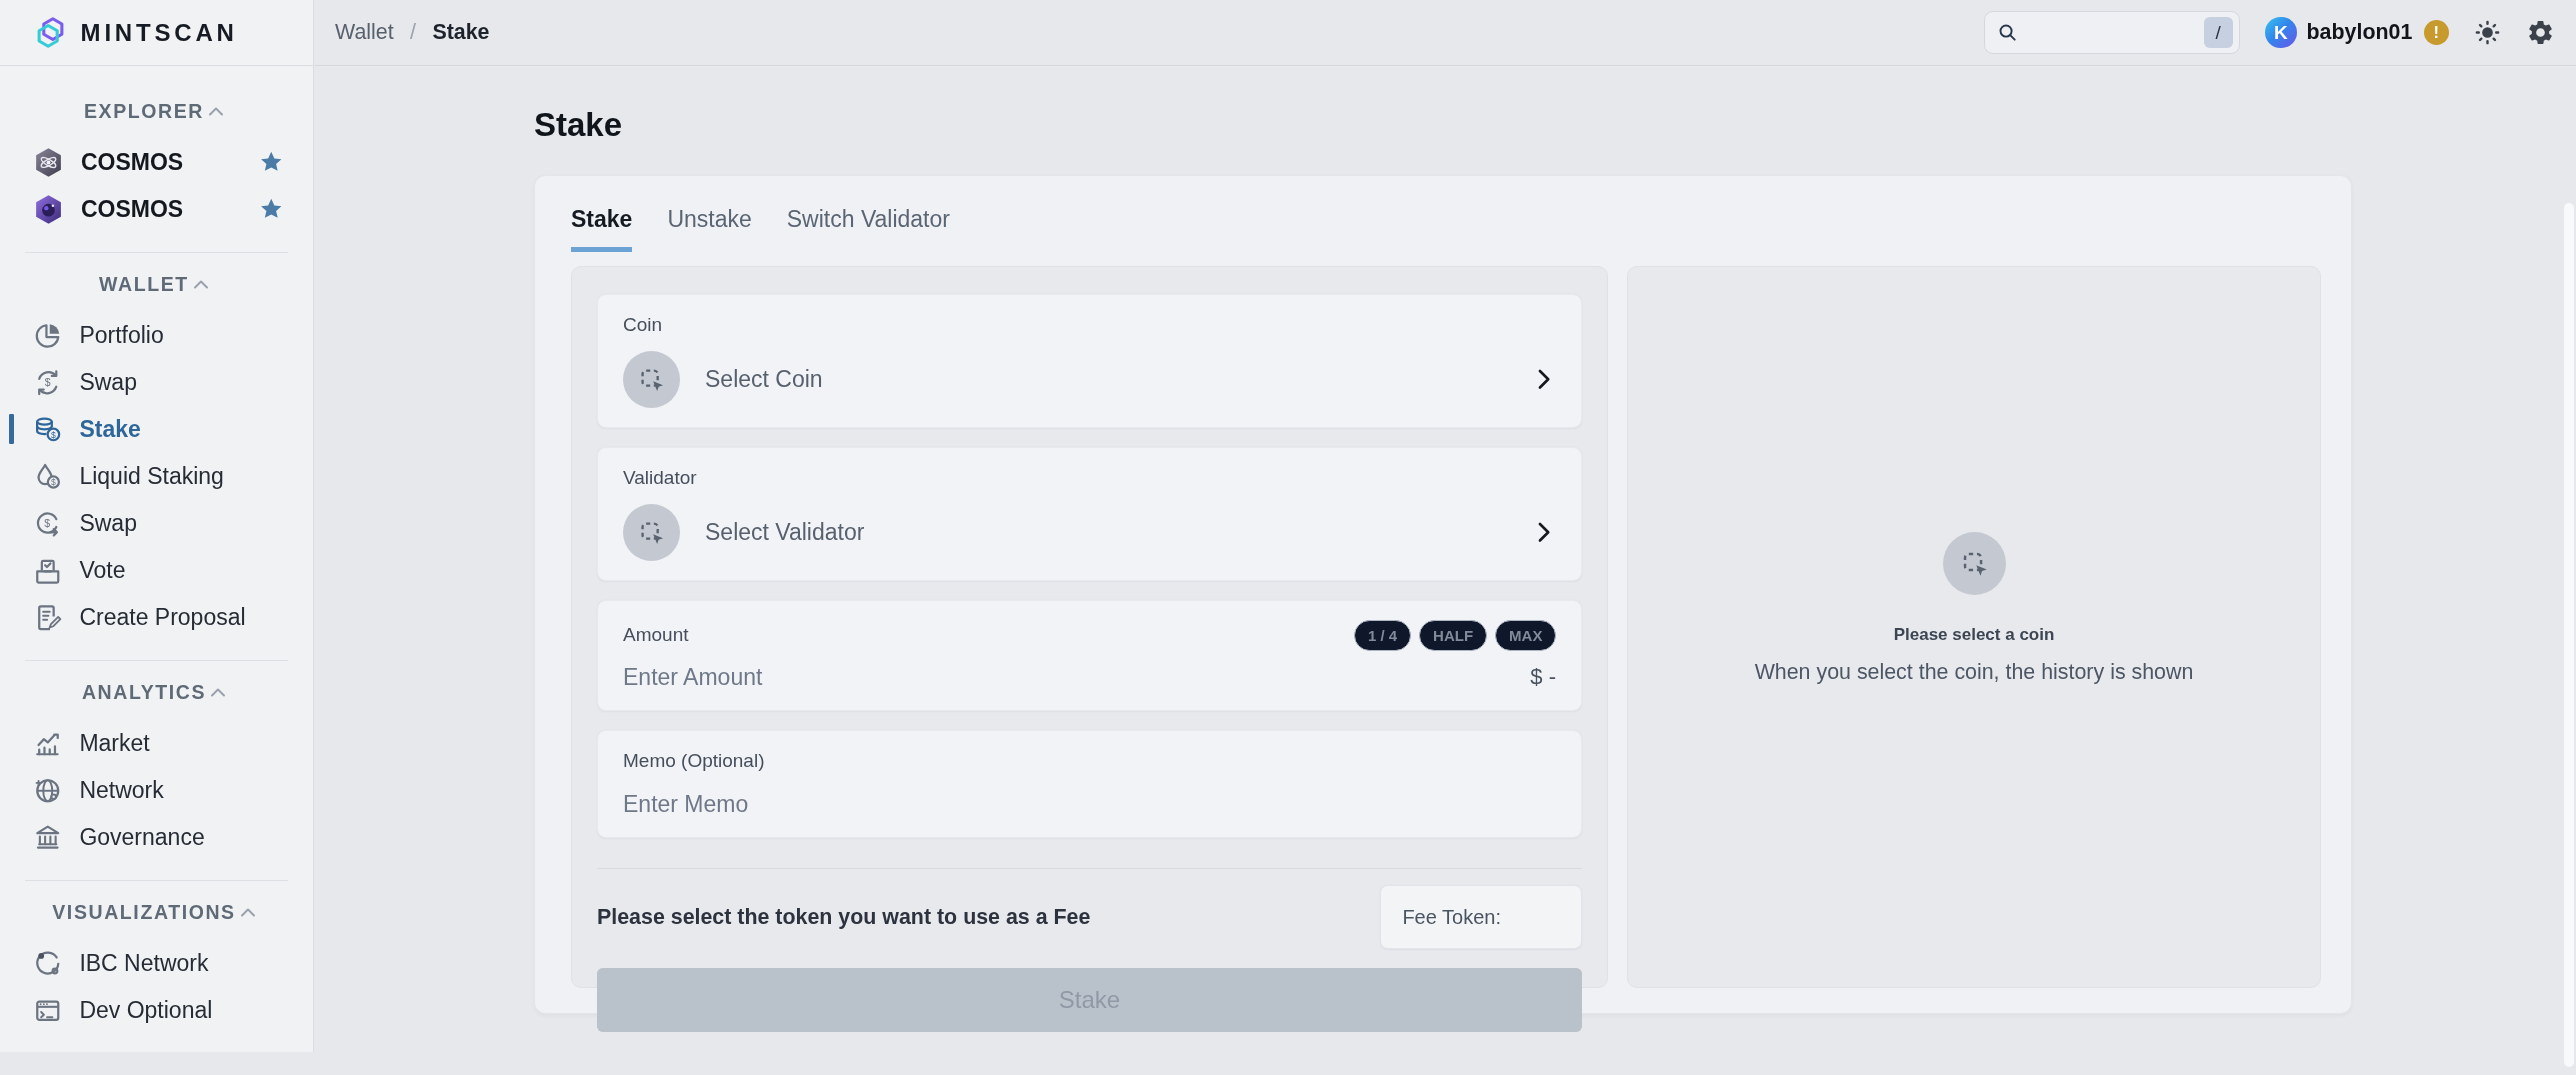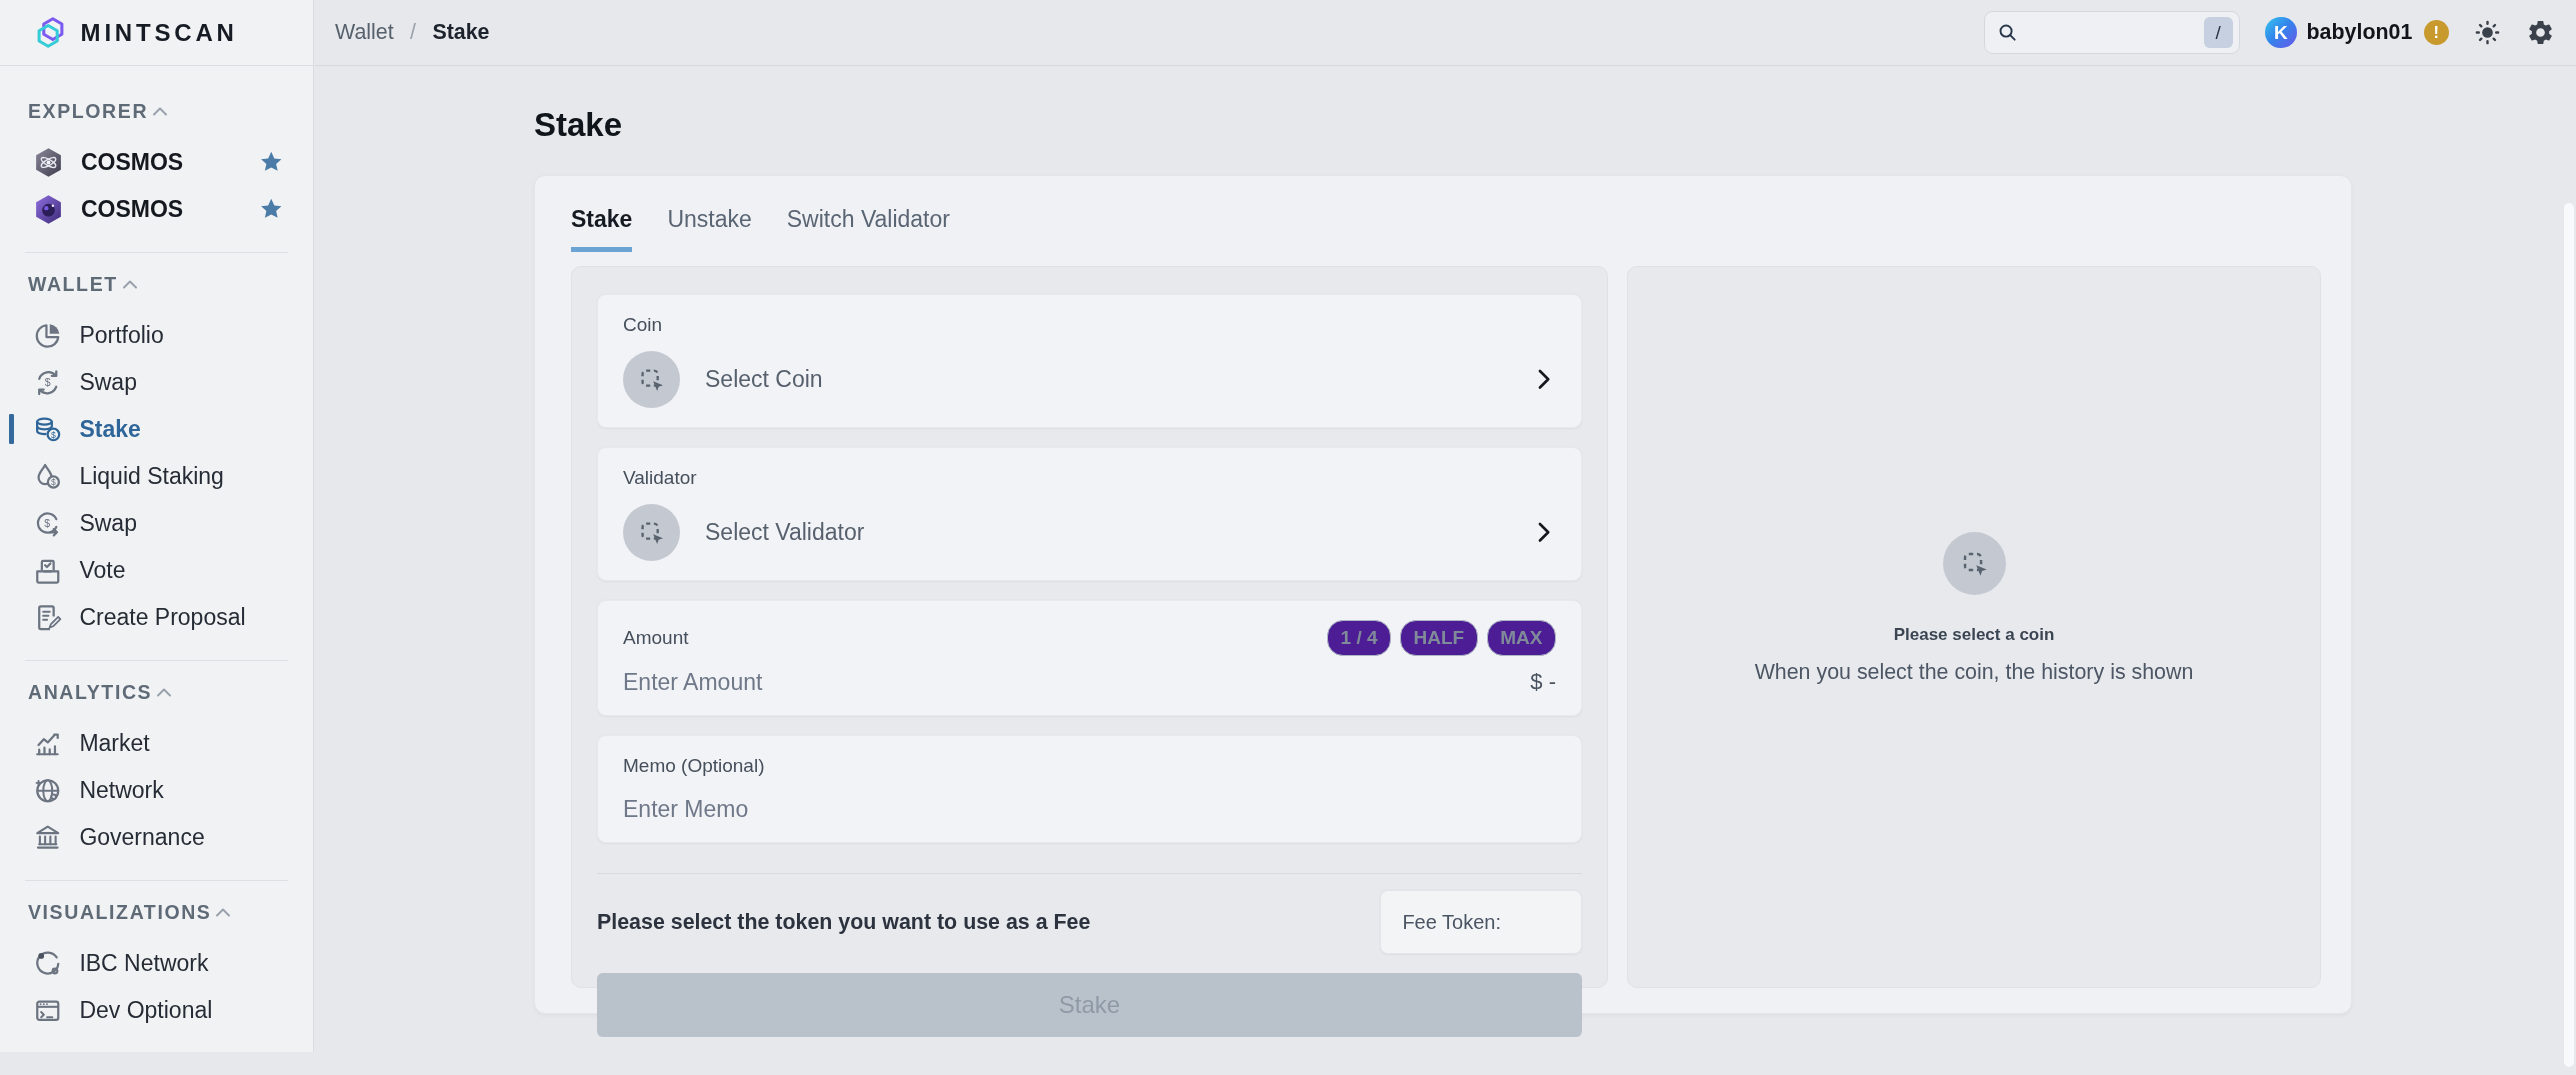--- a/index.html
+++ b/index.html
@@ -18,21 +18,21 @@
     background:#f1f2f4; border-right:1.3px solid #d9dce0; z-index:5;
   }
   .logo-row {
     height:66px; display:flex; align-items:center; gap:12.6px;
     padding-left:33px; border-bottom:1.3px solid #d9dce0;
   }
   .logo-mark { width:35px; height:35px; }
   .logo-text { font-size:24px; font-weight:700; letter-spacing:3.8px; color:#171c24; }
   .nav { padding:19px 0 0 0; height:1008px; overflow:hidden; }
   .nav-section-header {
-    display:flex; align-items:center; justify-content:flex-start;
+    display:flex; align-items:center; justify-content:center;
     padding:0 29px 0 28px; margin:14px 0 15px; height:25px;
   }
   .nav-section-title { font-size:19.5px; font-weight:700; letter-spacing:1.6px; color:#5f6a77; }
   .nav-divider { border:none; border-top:1.3px solid #dcdfe3; margin:19px 25px; }
   .nav-item {
     position:relative; display:flex; align-items:center; gap:16.4px;
     height:47px; padding:0 29px 0 31.5px; cursor:pointer;
   }
   .nav-item .label { font-size:23px; font-weight:500; color:#262c35; }
   .nav-item.explorer .label { font-weight:700; color:#14181f; }
@@ -122,22 +122,22 @@
   .select-circle {
     width:57px; height:57px; border-radius:50%; background:#c4c9d1;
     display:flex; align-items:center; justify-content:center; flex:0 0 57px;
   }
   .select-text { font-size:23px; color:#57616e; }
   .chevron-right { margin-left:auto; }
 
   .amount-head { display:flex; align-items:center; }
   .quick-btns { margin-left:auto; display:flex; gap:8.8px; }
   .quick-btn {
-    background:#4c1d95; border:0.6px solid #adb6c2; border-radius:16px;
-    font-size:19px; font-weight:700; color:#808b99;
+    background:#0f172a; border:0.6px solid #adb6c2; border-radius:16px;
+    font-size:15px; font-weight:700; color:#808b99;
     padding:6.3px 12.6px; cursor:pointer;
     font-family:"Liberation Sans", sans-serif;
   }
   .amount-row { display:flex; align-items:center; margin-top:12.6px; }
   .text-input {
     flex:1; border:none; outline:none; background:transparent;
     font-size:23px; color:#2a3240;
     font-family:"Liberation Sans", sans-serif;
   }
   .text-input::placeholder { color:#6e7888; opacity:1; }

